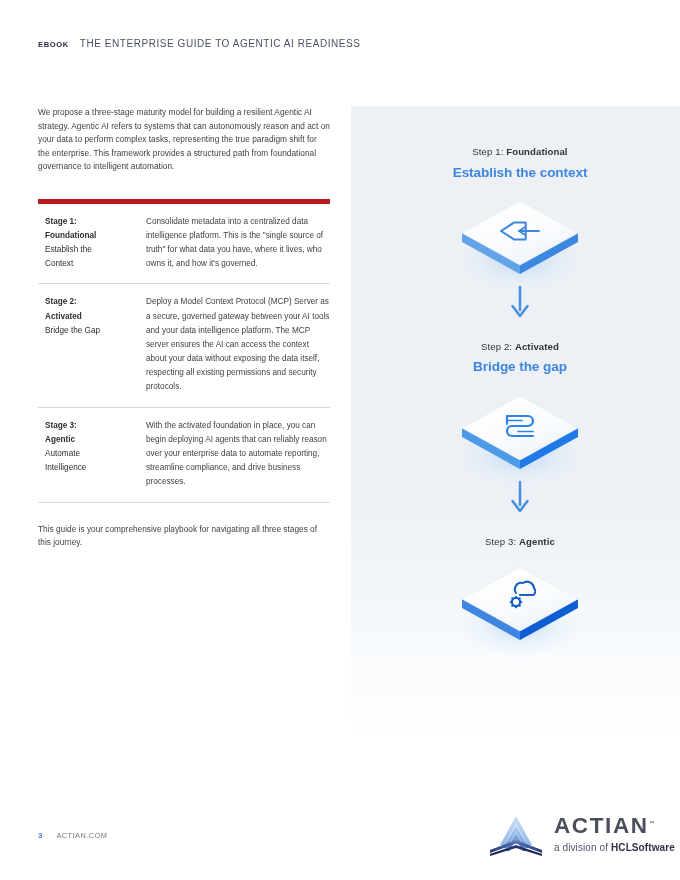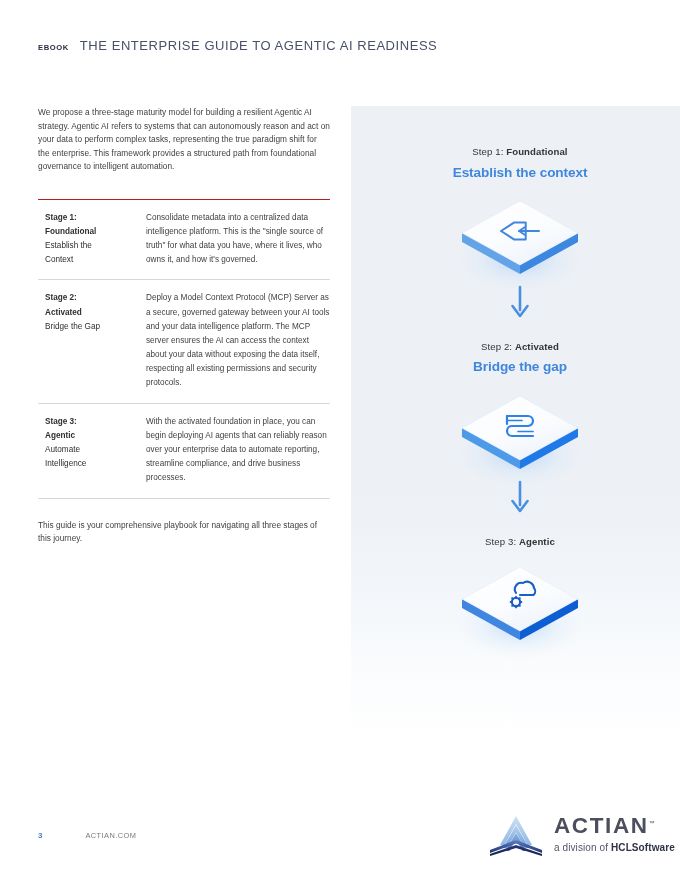--- a/index.html
+++ b/index.html
@@ -25,21 +25,21 @@
     align-items: baseline;
     gap: 11px;
   }
   .header-kicker {
     font-size: 7.6px;
     font-weight: bold;
     letter-spacing: 0.6px;
     color: #2a2d45;
   }
   .header-title {
-    font-size: 13px;
+    font-size: 10px;
     font-weight: 400;
     letter-spacing: 0.55px;
     color: #4a4f68;
   }
 
   
   .left-col {
     position: absolute;
     left: 38px;
     top: 106px;
@@ -64,21 +64,21 @@
   .stage-table {
     margin-top: 25px;
     width: 292px;
   }
   .stage-row {
     display: flex;
     border-top: 1px solid #d8d8d8;
     padding: 11px 0 12px 0;
   }
   .stage-row:first-child {
-    border-top: 1px solid #b91c1c;
+    border-top: 5px solid #b91c1c;
   }
   .stage-row.last-line {
     border-bottom: 1px solid #d8d8d8;
   }
   .stage-label {
     width: 108px;
     flex: 0 0 108px;
     font-size: 8.2px;
     line-height: 1.73;
     color: #2f2f2f;
@@ -188,21 +188,20 @@
   }
   .page-num {
     font-size: 8px;
     font-weight: bold;
     color: #4a7fd0;
   }
   .footer-site {
     font-size: 7.4px;
     color: #77797e;
     letter-spacing: 0.45px;
-    margin-left: 29px;
   }
 
   .footer-logo {
     position: absolute;
     left: 487px;
     top: 812px;
     display: flex;
     align-items: center;
     gap: 9px;
   }

